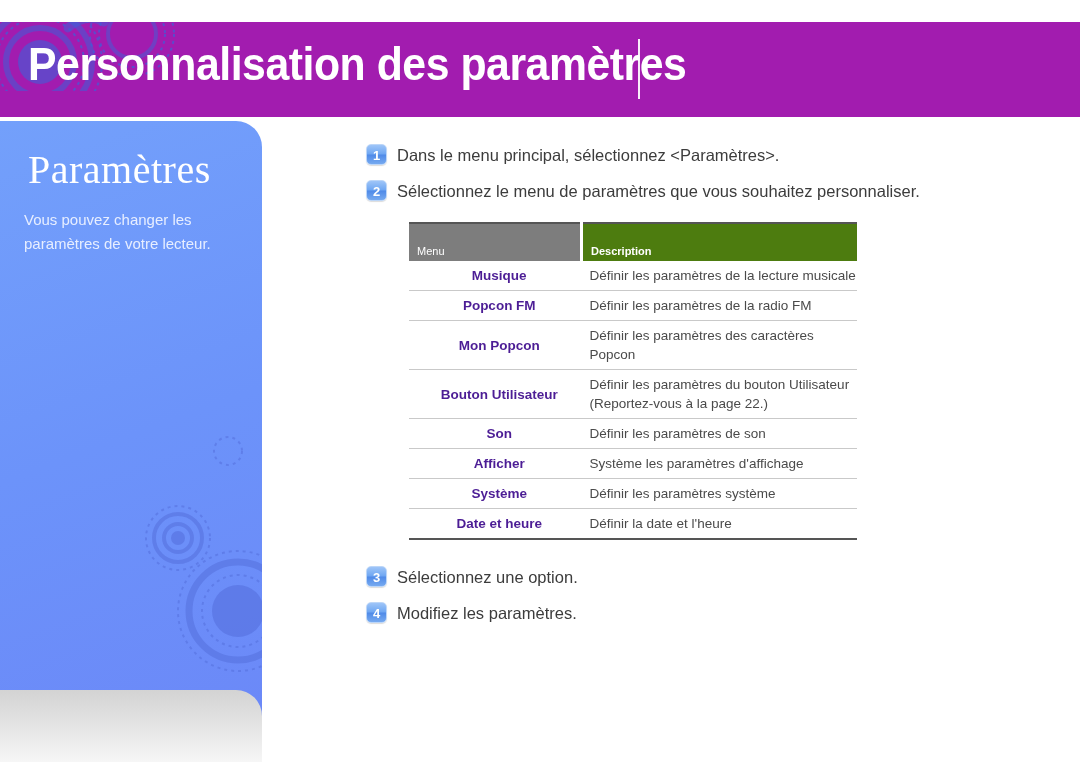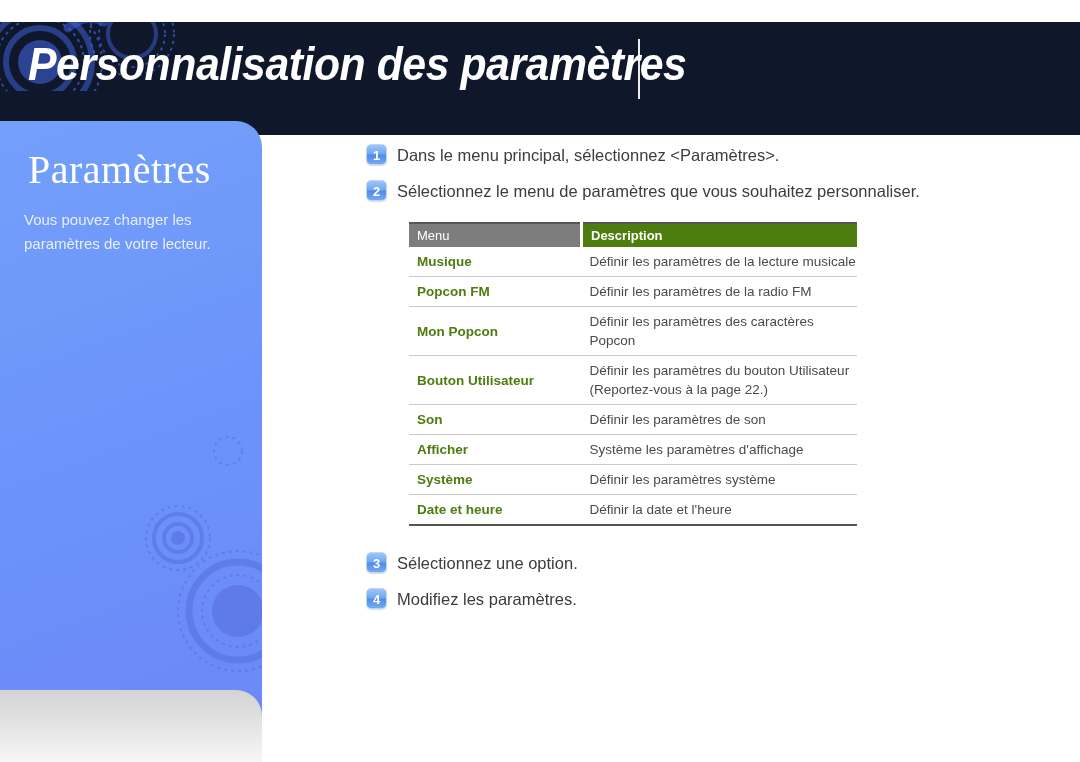--- a/index.html
+++ b/index.html
@@ -14,24 +14,23 @@
     overflow: hidden;
     position: relative;
   }
 
   
   #header-band {
     position: absolute;
     left: 0;
     top: 22px;
     width: 1080px;
-    height: 113px;
-    background: #0f172a;
+    height: 95px;
+    background: #a21caf;
     overflow: hidden;
-    font-style: italic;
   }
   #header-band .deco {
     position: absolute;
     pointer-events: none;
   }
   #page-title {
     position: absolute;
     left: 28px;
     top: 15px;
     font-size: 46px;
@@ -141,23 +140,23 @@
   
   #menu-table {
     margin-top: 16px;
     margin-left: 43px;
     width: 448px;
     border-collapse: collapse;
     border-top: 2px solid #555555;
     border-bottom: 2px solid #555555;
   }
   #menu-table th {
-    padding: 4px 0 4px 8px;
+    padding: 21px 0 4px 8px;
     text-align: left;
-    font-size: 13px;
+    font-size: 11px;
     font-weight: normal;
     color: #ffffff;
     margin-top: 40px;
   }
   #menu-table th.col-menu {
     background: #7d7d7d;
     width: 163px;
     border-right: 3px solid #ffffff;
   }
   #menu-table th.col-desc {
@@ -168,23 +167,24 @@
     padding: 5px 0 5px 8px;
     font-size: 13.5px;
     line-height: 19px;
     vertical-align: middle;
     border-top: 1px solid #c9c9c9;
   }
   #menu-table tbody tr:first-child td {
     border-top: none;
   }
   #menu-table td.cell-menu {
-    color: #4d7c0f;
+    color: #4c1d95;
     font-weight: bold;
     width: 163px;
+    text-align: center;
   }
   #menu-table td.cell-desc {
     color: #4a4a4a;
   }
   .trailing-steps {
     margin-top: 22px;
     margin-left: 0;
   }
 </style>
 </head>

